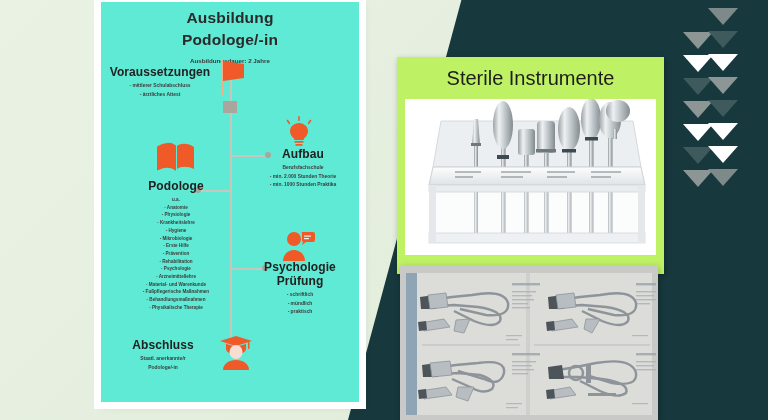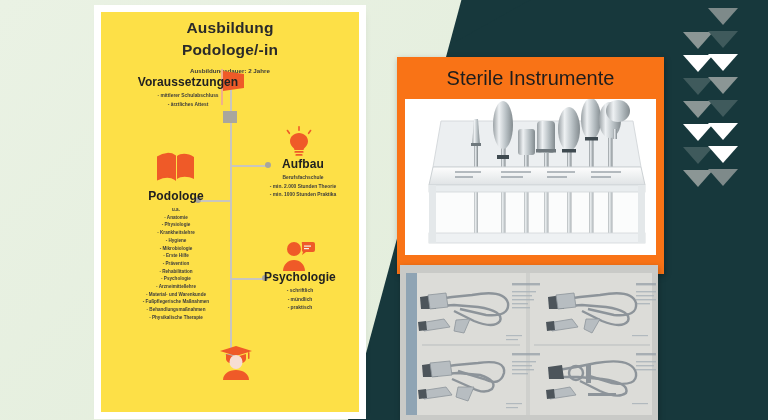--- a/index.html
+++ b/index.html
@@ -24,22 +24,22 @@
 
   
   .tri-col{position:absolute;top:8px;width:30px;}
   .tri{
     width:0;height:0;border-left:15px solid transparent;border-right:15px solid transparent;
     margin-bottom:6px;
   }
 
   
   .info-card{
-    position:absolute;left:101px;top:12px;width:258px;height:400px;
-    background:#fde047;
+    position:absolute;left:101px;top:2px;width:258px;height:400px;
+    background:#5eead4;
     box-shadow:0 0 0 7px #ffffff, 2px 2px 10px rgba(0,0,0,.18);
   }
   .info-inner{position:absolute;inset:0;}
   .ttl{
     text-align:center;font-weight:bold;color:#2a2a2a;font-size:15.5px;line-height:1.45;
     padding-top:5px;letter-spacing:.2px;
   }
   .subttl{text-align:center;font-size:6.2px;font-weight:bold;color:#3a3a3a;margin-top:5px;}
 
   .axis{position:absolute;left:129px;top:74px;width:2px;height:272px;background:#c9c6bd;}
@@ -50,21 +50,21 @@
   .connector{position:absolute;height:1.5px;background:#c9c6bd;}
   .node-dot{position:absolute;width:6px;height:6px;border-radius:50%;background:#a9a69d;}
 
   .blk{position:absolute;text-align:center;}
   .blk h3{margin:0;font-size:12px;font-weight:bold;color:#212121;letter-spacing:.1px;}
   .blk .lines{margin-top:3px;font-size:4.9px;line-height:1.75;color:#3c3c3c;font-weight:bold;}
   .blk .lines.sm{font-size:4.6px;line-height:1.68;}
 
   
   .panel-top{
-    position:absolute;left:397px;top:57px;width:267px;height:217px;background:#f97316;
+    position:absolute;left:397px;top:57px;width:267px;height:217px;background:#bef264;
     box-shadow:1px 2px 6px rgba(0,0,0,.25);
   }
   .panel-top h2{
     margin:0;padding-top:10px;text-align:center;font-size:20px;font-weight:normal;color:#1d1d1d;
   }
   .photo-burs{position:absolute;left:8px;top:42px;width:251px;height:156px;background:#fdfdfd;overflow:hidden;}
 
   .panel-bot{
     position:absolute;left:400px;top:265px;width:258px;height:155px;background:#cfcfcb;
     box-shadow:1px 2px 6px rgba(0,0,0,.25);overflow:hidden;
@@ -110,21 +110,21 @@
 
       <div class="axis"></div>
       <div class="arrowhead"></div>
 
       <svg width="34" height="40" viewBox="0 0 34 40" style="position:absolute;left:112px;top:55px;">
         <rect x="8" y="2" width="2" height="36" fill="#f0b08b"></rect>
         <path d="M10 4 L31 7 L31 21 L10 24 Z" fill="#ef5a28"></path>
       </svg>
       <div style="position:absolute;left:122px;top:99px;width:14px;height:12px;background:#a9a69d;"></div>
 
-      <div class="blk" style="left:4px;top:63px;width:110px;margin-left:28px;">
+      <div class="blk" style="left:4px;top:63px;width:110px;">
         <h3>Voraussetzungen</h3>
         <div class="lines">
           <div>- mittlerer Schulabschluss</div>
           <div>- ärztliches Attest</div>
         </div>
       </div>
 
       <svg width="30" height="32" viewBox="0 0 30 32" style="position:absolute;left:183px;top:114px;">
         <g fill="#ef5a28">
           <path d="M15 7c-5 0-9 3.6-9 8.3 0 3 1.7 5 3.2 6.4.8.8 1.1 1.3 1.2 2.3h9.2c.1-1 .4-1.5 1.2-2.3 1.5-1.4 3.2-3.4 3.2-6.4C24 10.6 20 7 15 7z"></path>
@@ -183,37 +183,45 @@
           <path d="M21 2h11a2 2 0 0 1 2 2v6a2 2 0 0 1-2 2h-7l-4 3 1-3a2 2 0 0 1-1-2V4a2 2 0 0 1 0-2z"></path>
         </g>
         <rect x="23" y="5.5" width="7" height="1.2" fill="#f2f1ec"></rect>
         <rect x="23" y="8" width="5" height="1.2" fill="#f2f1ec"></rect>
       </svg>
       <div class="connector" style="left:131px;top:266px;width:33px;"></div>
       <div class="node-dot" style="left:161px;top:263px;"></div>
 
       <div class="blk" style="left:146px;top:258px;width:106px;">
         <h3>Psychologie</h3>
+        <h3>Prüfung</h3>
         <div class="lines">
           <div>- schriftlich</div>
           <div>- mündlich</div>
           <div>- praktisch</div>
         </div>
       </div>
 
       <svg width="34" height="36" viewBox="0 0 34 36" style="position:absolute;left:118px;top:333px;">
         <g fill="#ef5a28">
           <path d="M1 6 L17 1 L33 6 L17 11 Z"></path>
           <rect x="29" y="7" width="1.5" height="7" rx=".7"></rect>
           <path d="M7 9v5c0 3 4.5 5 10 5s10-2 10-5V9l-10 3z"></path>
           <path d="M4 35c0-6 5.8-10 13-10s13 4 13 10z"></path>
         </g>
         <ellipse cx="17" cy="17" rx="6.5" ry="7" fill="#f7ded3"></ellipse>
       </svg>
 
+      <div class="blk" style="left:8px;top:336px;width:108px;">
+        <h3>Abschluss</h3>
+        <div class="lines">
+          <div>Staatl. anerkannte/r</div>
+          <div>Podologe/-in</div>
+        </div>
+      </div>
 
     </div>
   </div>
 
   <div class="panel-top">
     <h2>Sterile Instrumente</h2>
 
     <div class="photo-burs">
       <svg width="251" height="156" viewBox="0 0 251 156">
         <defs>

